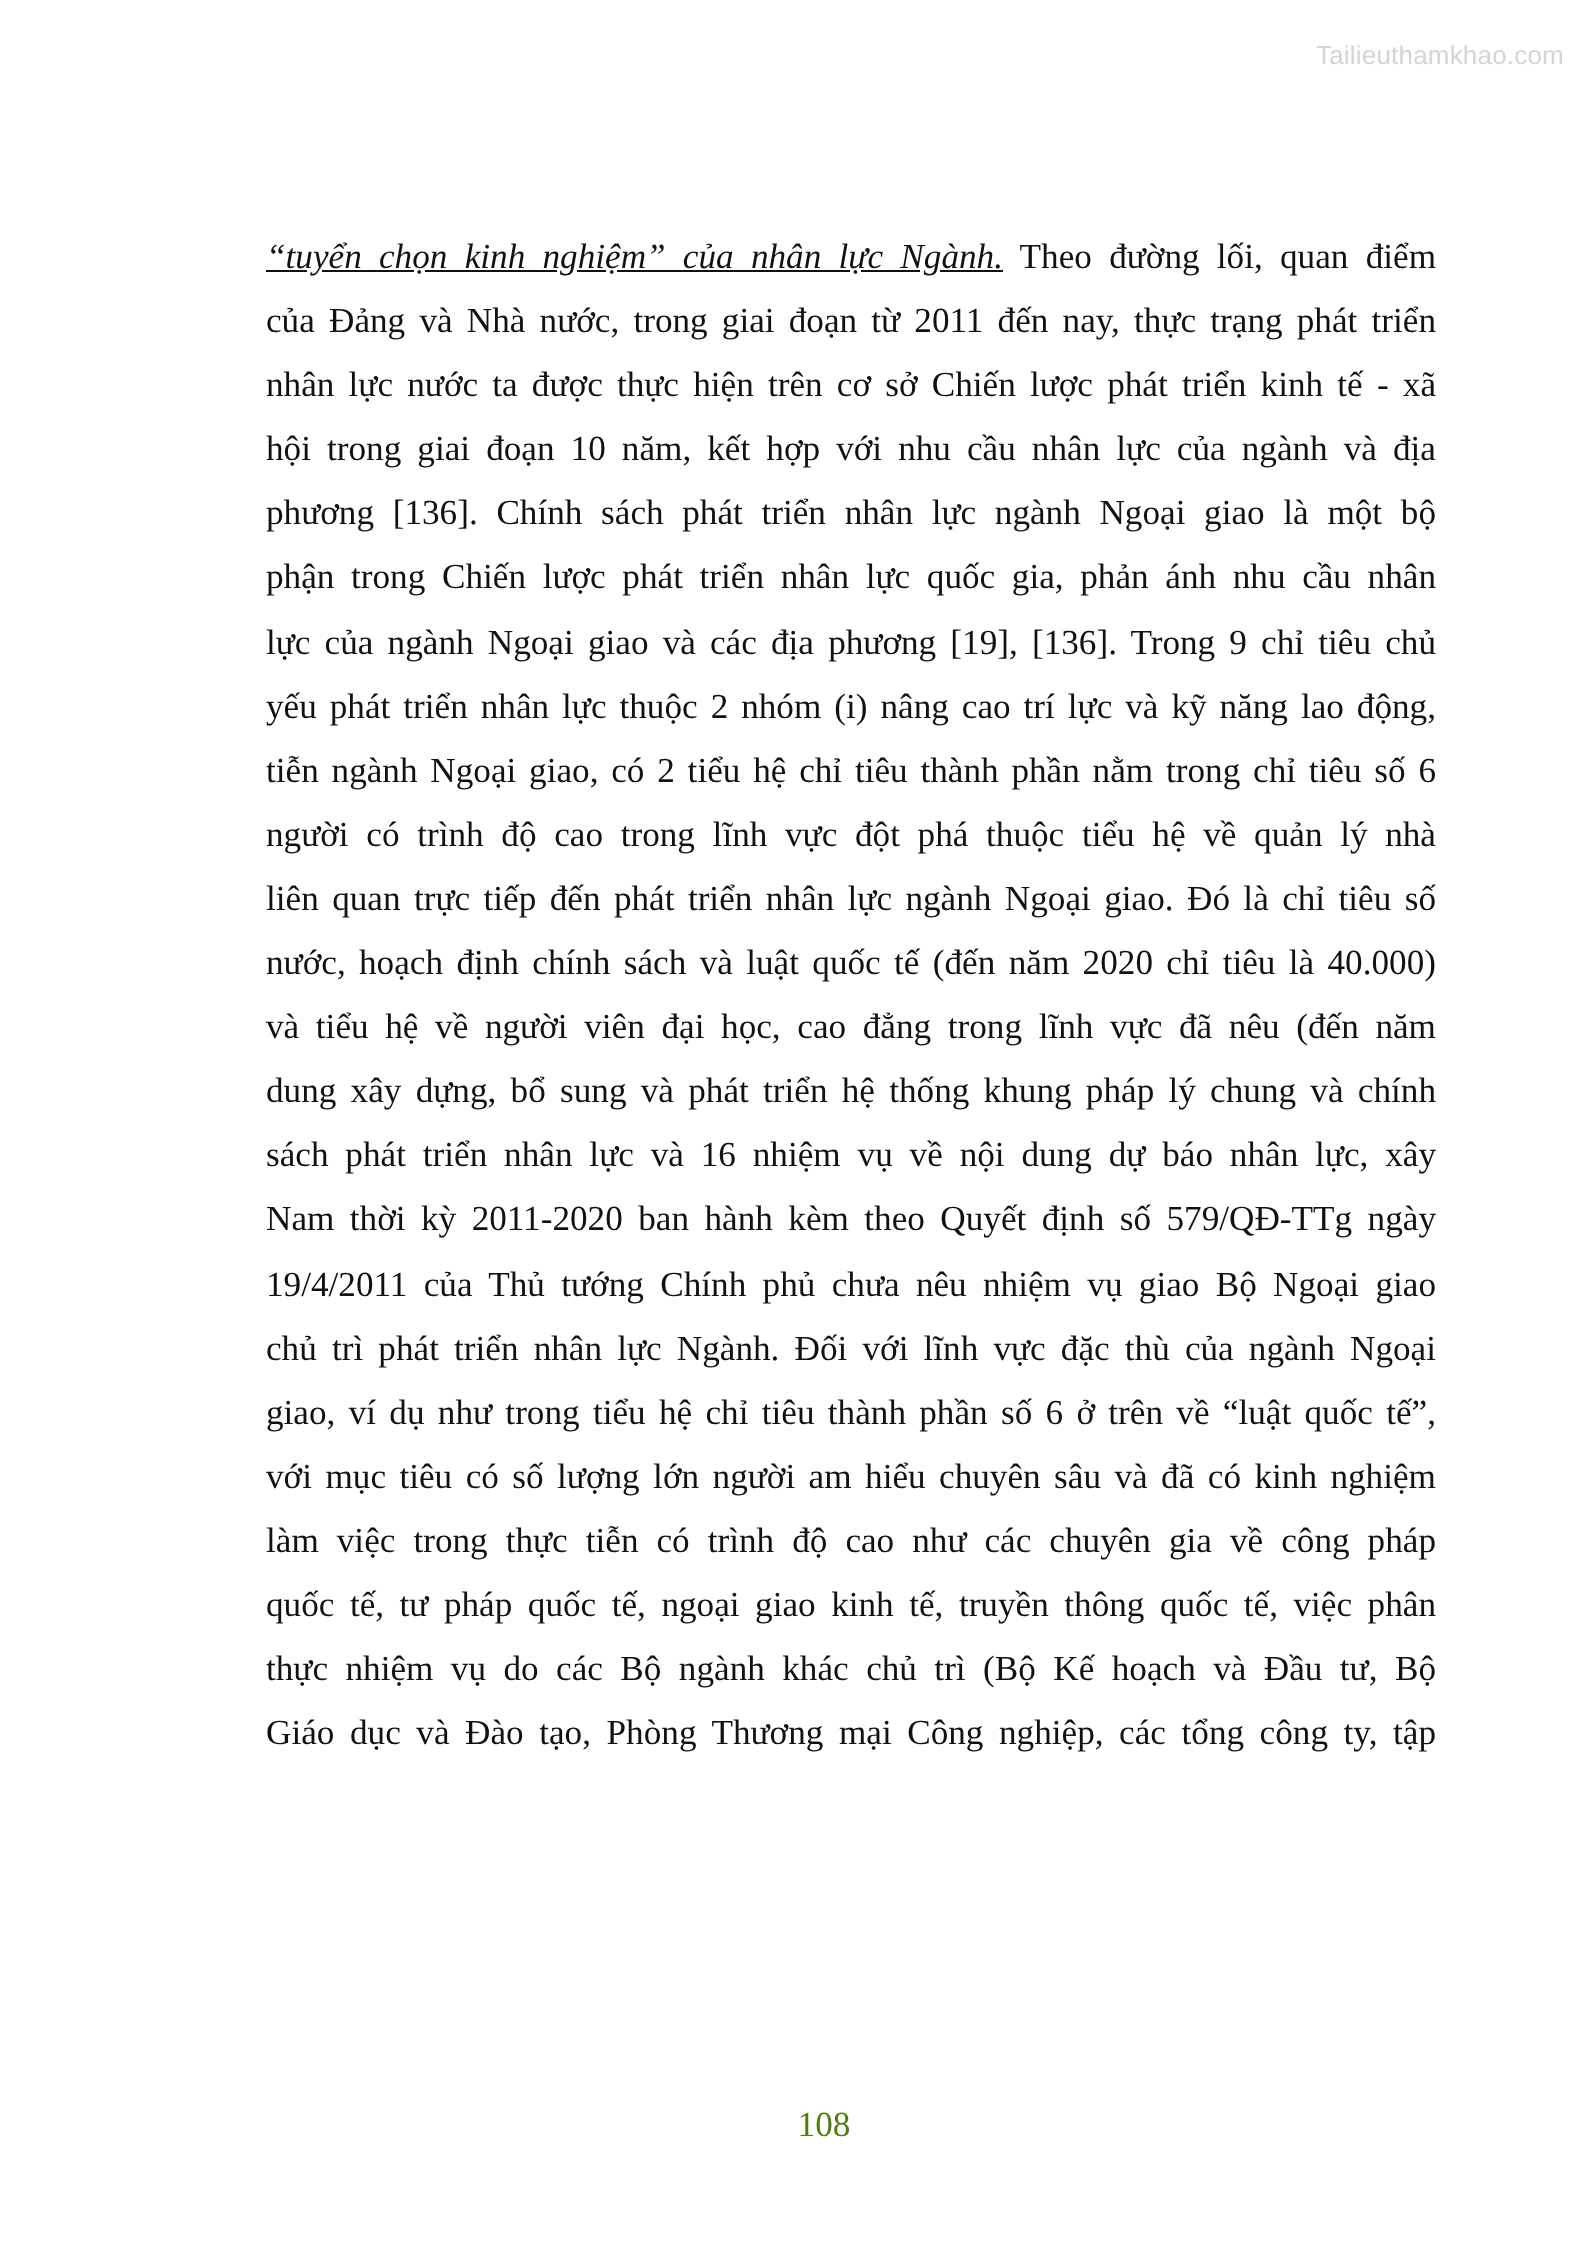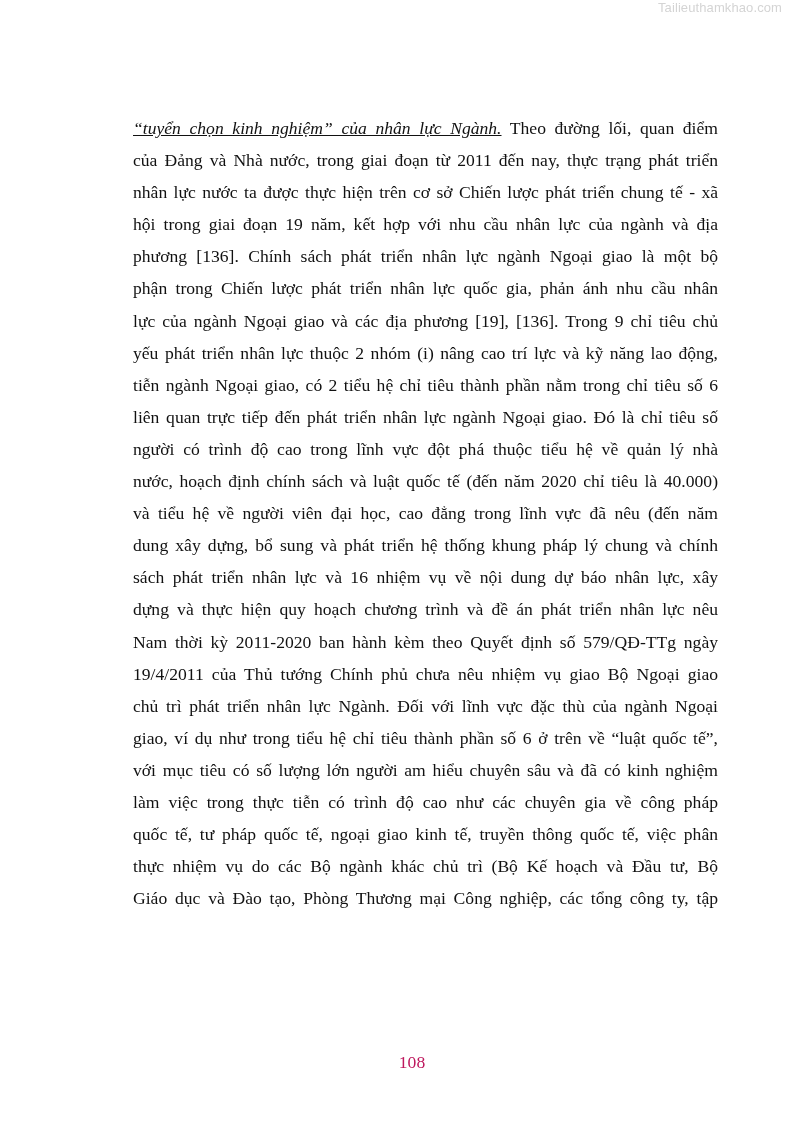--- a/index.html
+++ b/index.html
@@ -8,21 +8,21 @@
       background: #ffffff;
     }
     body {
       width: 794px;
       height: 1123px;
       position: relative;
       overflow: hidden;
     }
     .watermark {
       position: absolute;
-      top: 0;
+      top: 20px;
       right: 12px;
       font-family: "Liberation Sans", sans-serif;
       font-size: 13px;
       color: #d4d4d4;
       letter-spacing: 0.1px;
     }
     .page-body {
       position: absolute;
       left: 133px;
       top: 112px;
@@ -47,47 +47,46 @@
       text-decoration: underline;
     }
     .page-number {
       position: absolute;
       top: 1052px;
       left: 0;
       width: 794px;
       text-align: center;
       font-family: "Liberation Serif", serif;
       font-size: 17.6px;
-      color: #be185d;
+      color: #4d7c0f;
       padding-left: 30px;
       box-sizing: border-box;
     }
   </style>
 </head>
 <body>
 
 <div class="watermark">Tailieuthamkhao.com</div>
 
 <div class="page-body">
   <div class="line"><span class="italic">“tuyển chọn kinh nghiệm” của nhân lực Ngành.</span><span> Theo đường lối, quan điểm</span></div>
   <div class="line">của Đảng và Nhà nước, trong giai đoạn từ 2011 đến nay, thực trạng phát triển</div>
-  <div class="line">nhân lực nước ta được thực hiện trên cơ sở Chiến lược phát triển chung tế - xã</div>
-  <div class="line">hội trong giai đoạn 19 năm, kết hợp với nhu cầu nhân lực của ngành và địa</div>
+  <div class="line">nhân lực nước ta được thực hiện trên cơ sở Chiến lược phát triển kinh tế - xã</div>
+  <div class="line">hội trong giai đoạn 10 năm, kết hợp với nhu cầu nhân lực của ngành và địa</div>
   <div class="line">phương [136]. Chính sách phát triển nhân lực ngành Ngoại giao là một bộ</div>
   <div class="line">phận trong Chiến lược phát triển nhân lực quốc gia, phản ánh nhu cầu nhân</div>
   <div class="line">lực của ngành Ngoại giao và các địa phương [19], [136]. Trong 9 chỉ tiêu chủ</div>
   <div class="line">yếu phát triển nhân lực thuộc 2 nhóm (i) nâng cao trí lực và kỹ năng lao động,</div>
   <div class="line">tiễn ngành Ngoại giao, có 2 tiểu hệ chỉ tiêu thành phần nằm trong chỉ tiêu số 6</div>
+  <div class="line">người có trình độ cao trong lĩnh vực đột phá thuộc tiểu hệ về quản lý nhà</div>
   <div class="line">liên quan trực tiếp đến phát triển nhân lực ngành Ngoại giao. Đó là chỉ tiêu số</div>
-  <div class="line">người có trình độ cao trong lĩnh vực đột phá thuộc tiểu hệ về quản lý nhà</div>
   <div class="line">nước, hoạch định chính sách và luật quốc tế (đến năm 2020 chỉ tiêu là 40.000)</div>
   <div class="line">và tiểu hệ về người viên đại học, cao đẳng trong lĩnh vực đã nêu (đến năm</div>
   <div class="line">dung xây dựng, bổ sung và phát triển hệ thống khung pháp lý chung và chính</div>
   <div class="line">sách phát triển nhân lực và 16 nhiệm vụ về nội dung dự báo nhân lực, xây</div>
-  <div class="line">dựng và thực hiện quy hoạch chương trình và đề án phát triển nhân lực nêu</div>
   <div class="line">Nam thời kỳ 2011-2020 ban hành kèm theo Quyết định số 579/QĐ-TTg ngày</div>
   <div class="line">19/4/2011 của Thủ tướng Chính phủ chưa nêu nhiệm vụ giao Bộ Ngoại giao</div>
   <div class="line">chủ trì phát triển nhân lực Ngành. Đối với lĩnh vực đặc thù của ngành Ngoại</div>
   <div class="line">giao, ví dụ như trong tiểu hệ chỉ tiêu thành phần số 6 ở trên về “luật quốc tế”,</div>
   <div class="line">với mục tiêu có số lượng lớn người am hiểu chuyên sâu và đã có kinh nghiệm</div>
   <div class="line">làm việc trong thực tiễn có trình độ cao như các chuyên gia về công pháp</div>
   <div class="line">quốc tế, tư pháp quốc tế, ngoại giao kinh tế, truyền thông quốc tế, việc phân</div>
   <div class="line">thực nhiệm vụ do các Bộ ngành khác chủ trì (Bộ Kế hoạch và Đầu tư, Bộ</div>
   <div class="line last">Giáo dục và Đào tạo, Phòng Thương mại Công nghiệp, các tổng công ty, tập</div>
 </div>

